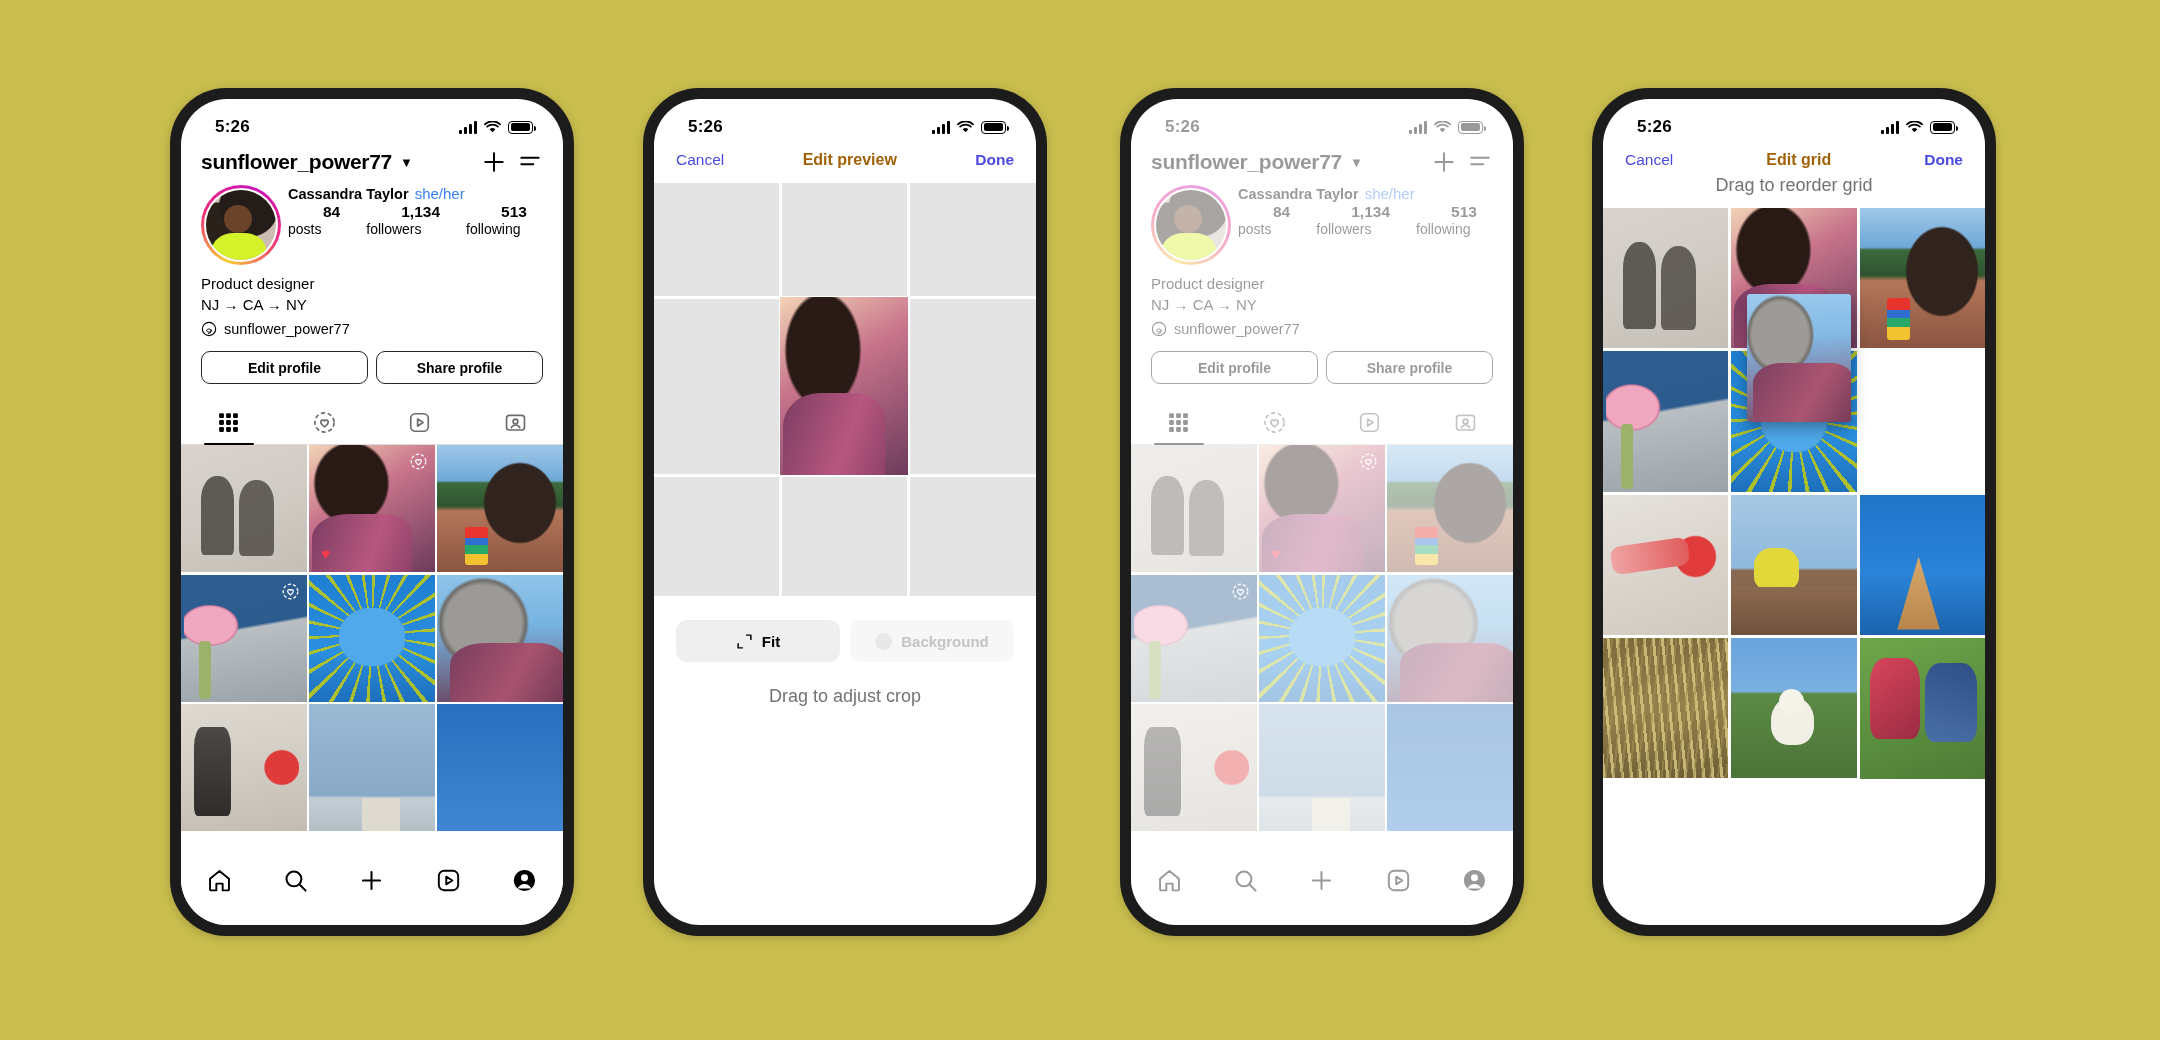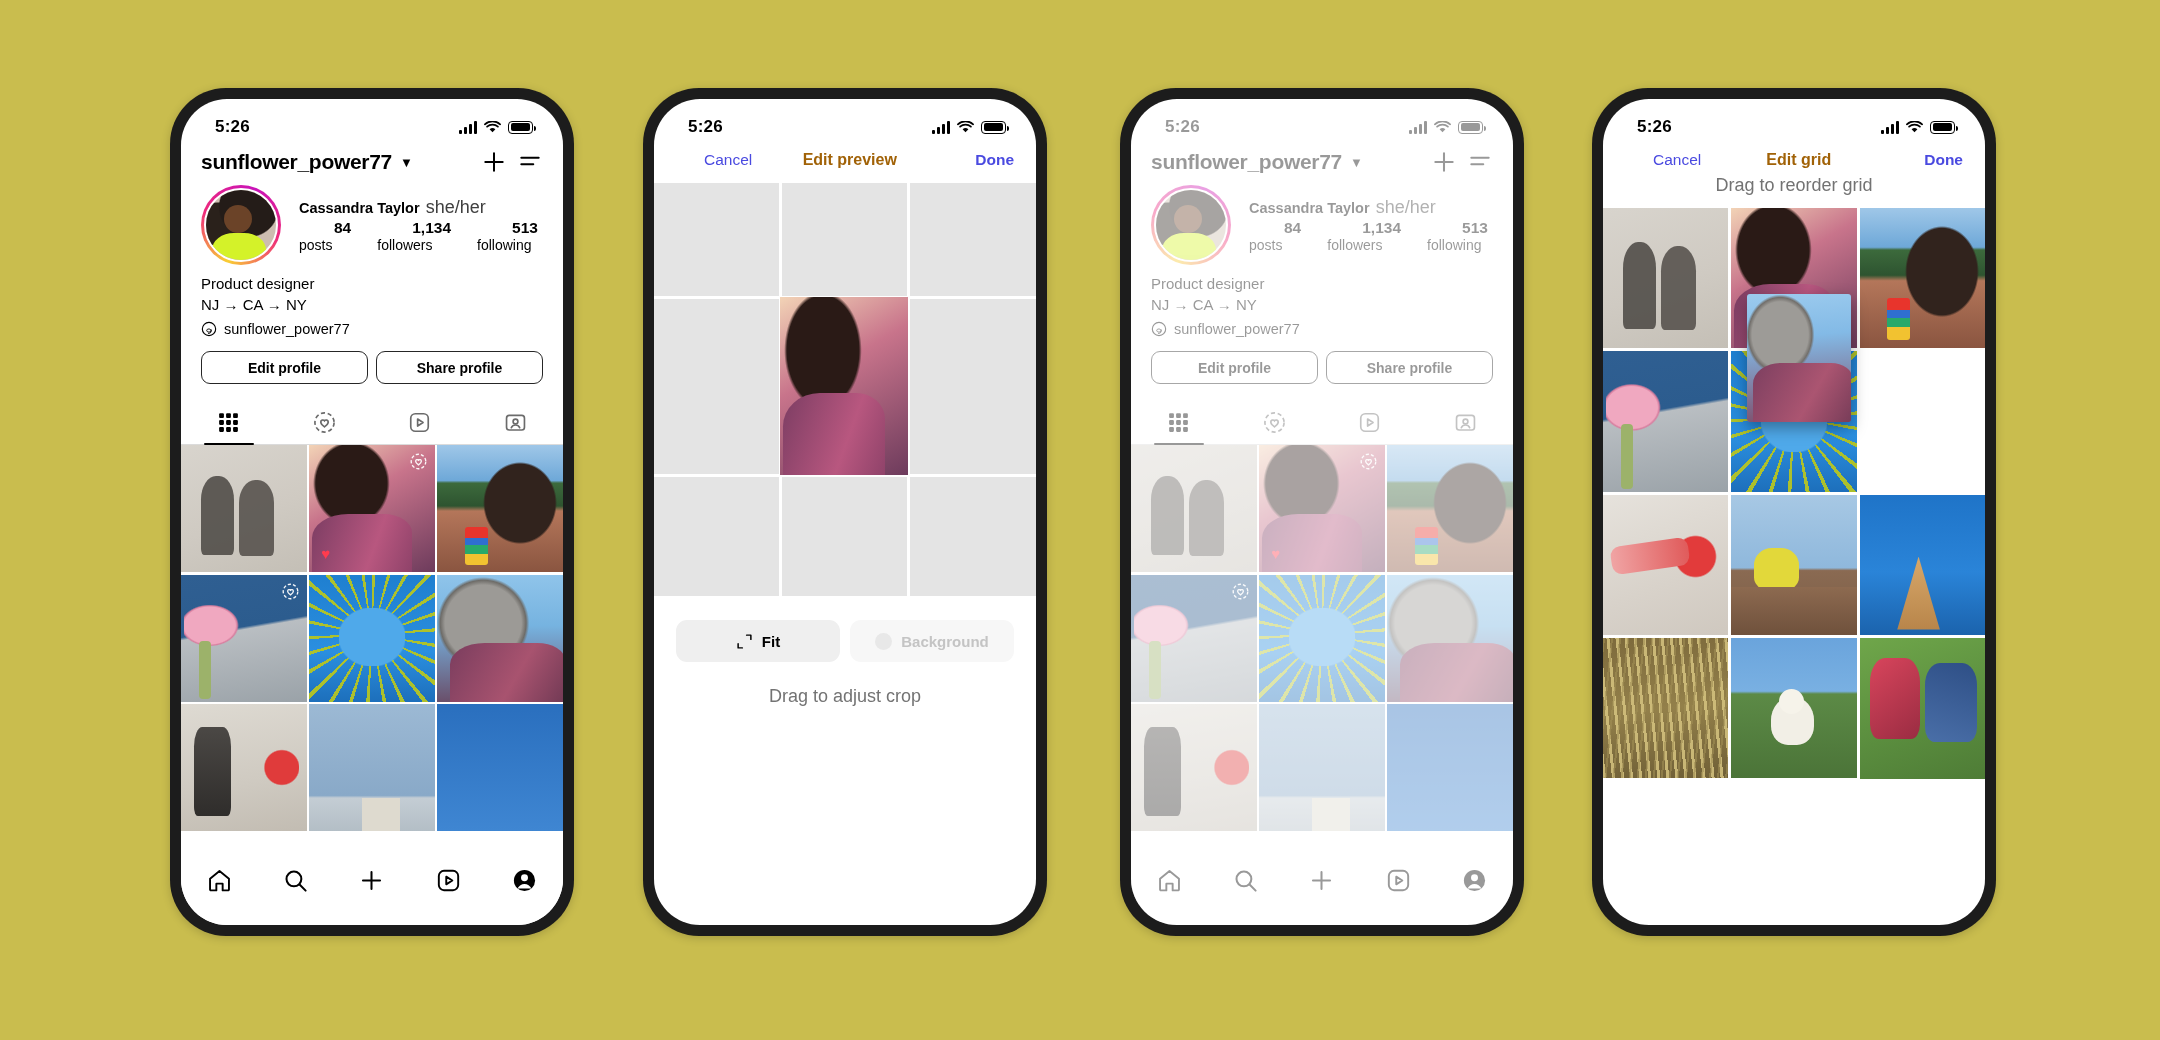--- a/index.html
+++ b/index.html
@@ -69,21 +69,21 @@
   }
   .username {
     font-size: 21px; font-weight: 700; color: #000;
     letter-spacing: -.3px;
   }
   .chev { font-size: 13px; color:#000; margin-left:-2px; }
   .spacer { flex: 1; }
   .hicon { width: 26px; height: 26px; color:#000; }
 
   
-  .prof-row { display: flex; align-items: center; padding: 10px 20px 0 20px; gap: 18px; }
+  .prof-row { display: flex; padding: 10px 20px 0 20px; gap: 7px; }
   .avatar-ring {
     width: 80px; height: 80px; border-radius: 50%;
     padding: 3px;
     background: conic-gradient(from 200deg, #f9ce34, #ee2a7b, #c913b9, #ee2a7b, #f9ce34);
     flex: none;
   }
   .avatar-ring .inner {
     width: 100%; height: 100%; border-radius: 50%;
     border: 2.5px solid #fff; overflow:hidden;
     background: #cdbdb0;
@@ -98,21 +98,21 @@
   .av-shirt { position:absolute; left:8%; bottom:-6%; width:78%; height:44%;
     background:#d4f229; border-radius: 40% 40% 0 0 / 55% 55% 0 0; }
 
   .stats { display: flex; gap: 26px; }
   .stat { text-align: left; }
   .stat b { display:block; font-size: 15.5px; font-weight:700; color:#000; line-height:1.15;margin-left:35px; }
   .stat span { display:block; font-size: 14px; color:#000; line-height:1.2; }
 
   .name-line { padding: 0 0 1px 0; display:flex; align-items:baseline; gap:6px; }
   .name-line .nm { font-size:14.5px; font-weight:700; color:#000; }
-  .name-line .pn { font-size:18px; color:#404040; }
+  .name-line .pn { font-size:15px; color:#3b82f6; }
 
   .bio { padding: 9px 20px 0 20px; font-size: 15px; line-height: 1.38; color:#000; }
   .threads-line {
     padding: 6px 20px 0 20px; display:flex; align-items:center; gap:7px;
     font-size: 14.5px; color:#000;
   }
   .btn-row { display:flex; gap: 8px; padding: 14px 20px 0 20px; }
   .btn {
     flex: 1; height: 33px; border: 1.3px solid #262626;
     border-radius: 9px; background:#fff;
@@ -151,21 +151,21 @@
     display:flex; align-items:flex-start; justify-content:space-around;
     padding-top: 14px;
   }
   .bottomnav svg { width: 27px; height: 27px; }
 
   
   .editor-head {
     display:flex; align-items:center; justify-content:space-between;
     padding: 6px 22px 14px 22px;
   }
-  .editor-head .lnk { font-size:15.5px; color:#4a4ae0;margin-left:28px; }
+  .editor-head .lnk { font-size:15.5px; color:#4a4ae0; }
   .editor-head .lnk.b { font-weight:700; }
   .editor-head .ttl { font-size:16px; font-weight:700; color:#a16207; }
 
   .crop-area { position:relative; background:#e4e4e4; height: 413px; overflow:hidden; }
   .crop-lines { position:absolute; inset:0; }
   .crop-lines i { position:absolute; background:#fff; }
   .crop-lines i.v { top:0; bottom:0; width:3px; }
   .crop-lines i.h { left:0; right:0; height:3px; }
   .crop-sel {
     position:absolute; left: 126px; top: 114px; width: 128px; height: 178px;

